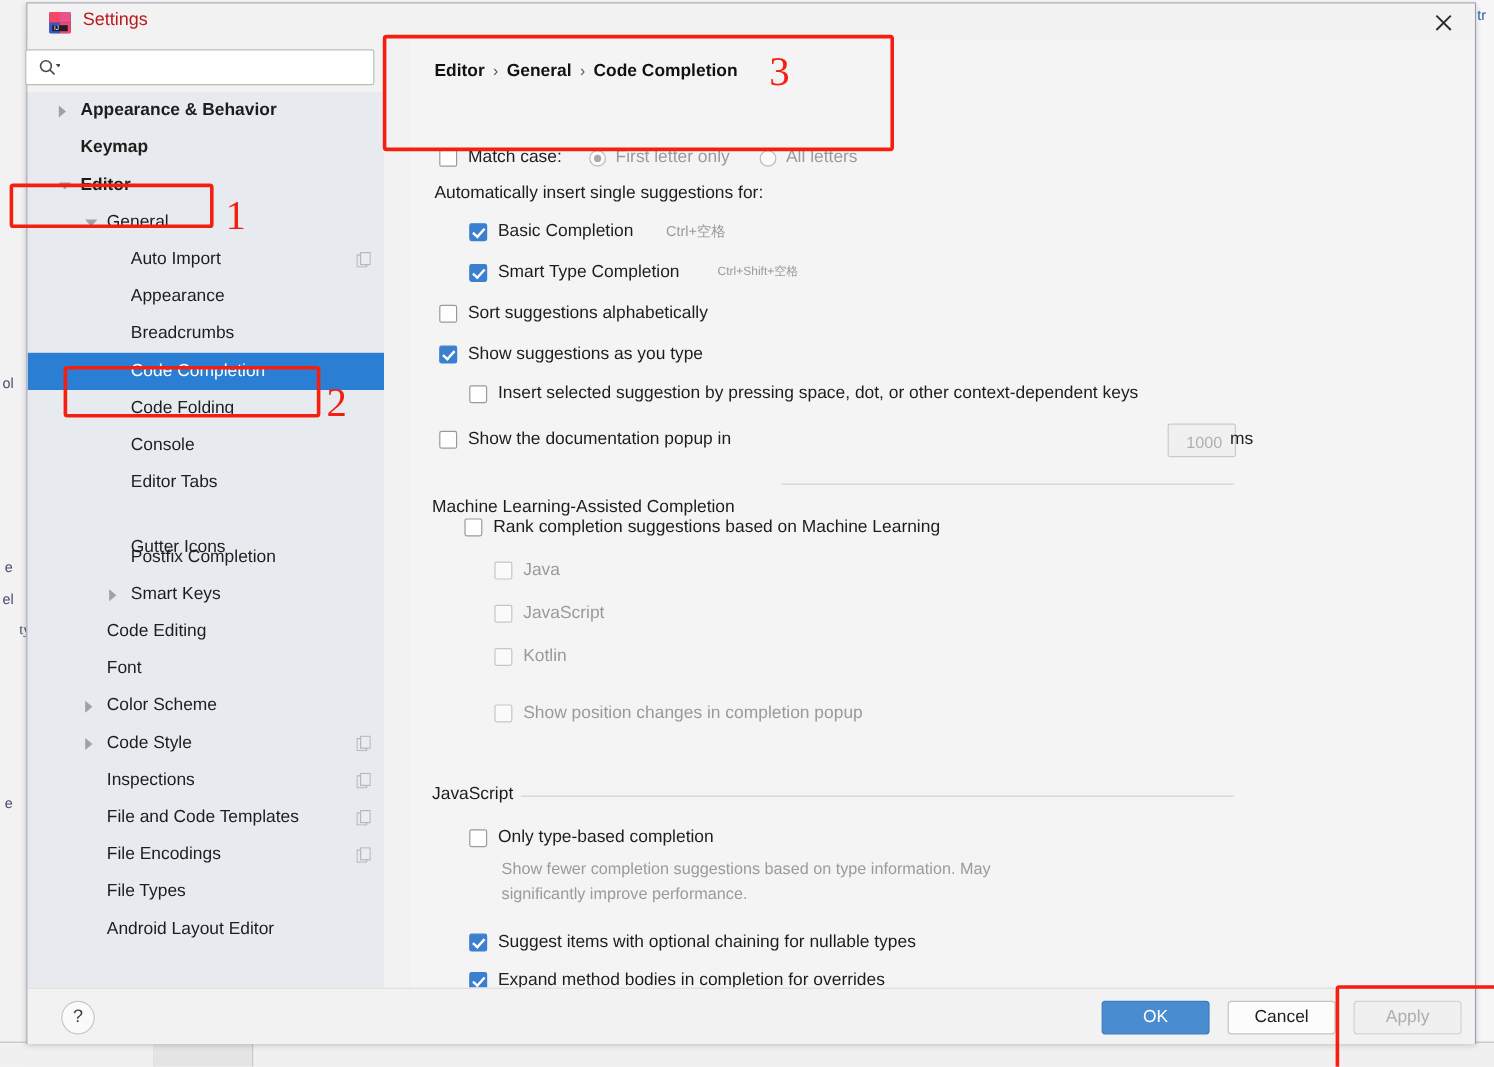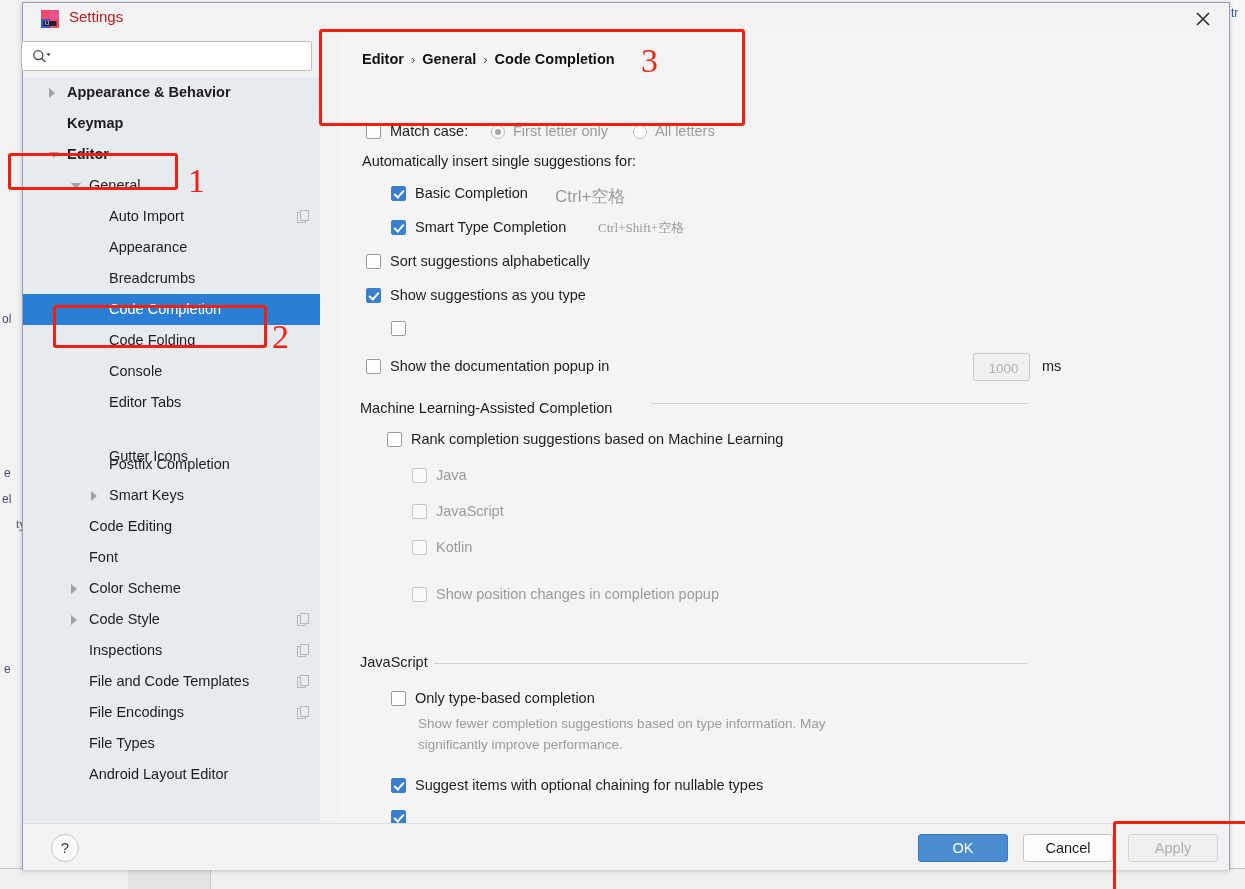--- a/index.html
+++ b/index.html
@@ -240,42 +240,43 @@
       <div class="line" style="left:49px;top:90px;">Match case:</div>
       <div class="rb on" style="left:150px;top:92px;"></div>
       <div class="line dim" style="left:172px;top:90px;">First letter only</div>
       <div class="rb" style="left:292px;top:92px;"></div>
       <div class="line dim" style="left:314px;top:90px;">All letters</div>
 
       <div class="line" style="left:21px;top:120px;">Automatically insert single suggestions for:</div>
 
       <div class="cb on" style="left:50px;top:153px;"></div>
       <div class="line" style="left:74px;top:152px;">Basic Completion</div>
-      <div class="line dim" style="left:214px;top:152px;font-size:17px;">Ctrl+空格</div>
+      <div class="line dim" style="left:214px;top:152px;font-size:12px;">Ctrl+空格</div>
 
       <div class="cb on" style="left:50px;top:187px;"></div>
       <div class="line" style="left:74px;top:186px;text-align:center;">Smart Type Completion</div>
-      <div class="line dim" style="left:257px;top:186px;font-size:13px;font-family:Liberation Serif, serif;">Ctrl+Shift+空格</div>
+      <div class="line dim" style="left:257px;top:186px;font-size:10px;">Ctrl+Shift+空格</div>
 
       <div class="cb" style="left:25px;top:221px;"></div>
       <div class="line" style="left:49px;top:220px;">Sort suggestions alphabetically</div>
 
       <div class="cb on" style="left:25px;top:255px;"></div>
       <div class="line" style="left:49px;top:254px;">Show suggestions as you type</div>
 
       <div class="cb" style="left:50px;top:288px;"></div>
+      <div class="line" style="left:74px;top:287px;">Insert selected suggestion by pressing space, dot, or other context-dependent keys</div>
 
       <div class="cb" style="left:25px;top:326px;"></div>
       <div class="line" style="left:49px;top:325px;">Show the documentation popup in</div>
       <div id="ms-field">
         <input type="text" value="1000" style="">
       </div>
-      <div class="line" style="left:701px;top:325px;">ms</div>
-
-      <div class="sect" style="left:19px;top:367px;">Machine Learning-Assisted Completion</div>
+      <div class="line" style="left:684px;top:325px;">ms</div>
+
+      <div class="sect" style="left:19px;top:382px;">Machine Learning-Assisted Completion</div>
       <div class="sect-rule" style="left:310px;top:370px;width:377px;"></div>
 
       <div class="cb" style="left:46px;top:399px;"></div>
       <div class="line" style="left:70px;top:398px;">Rank completion suggestions based on Machine Learning</div>
 
       <div class="cb off-dim" style="left:71px;top:435px;"></div>
       <div class="line dim" style="left:95px;top:434px;">Java</div>
 
       <div class="cb off-dim" style="left:71px;top:471px;"></div>
       <div class="line dim" style="left:95px;top:470px;">JavaScript</div>
@@ -291,20 +292,21 @@
 
       <div class="cb" style="left:50px;top:658px;"></div>
       <div class="line" style="left:74px;top:657px;">Only type-based completion</div>
       <div class="help" style="left:77px;top:681px;">Show fewer completion suggestions based on type information. May</div>
       <div class="help" style="left:77px;top:702px;">significantly improve performance.</div>
 
       <div class="cb on" style="left:50px;top:745px;"></div>
       <div class="line" style="left:74px;top:744px;">Suggest items with optional chaining for nullable types</div>
 
       <div class="cb on" style="left:50px;top:777px;"></div>
+      <div class="line" style="left:74px;top:776px;">Expand method bodies in completion for overrides</div>
 
     </div>
   </div>
 
   <div id="footer">
     <div id="help-btn">?</div>
     <div class="btn" id="ok-btn">OK</div>
     <div class="btn" id="cancel-btn">Cancel</div>
     <div class="btn" id="apply-btn">Apply</div>
   </div>

